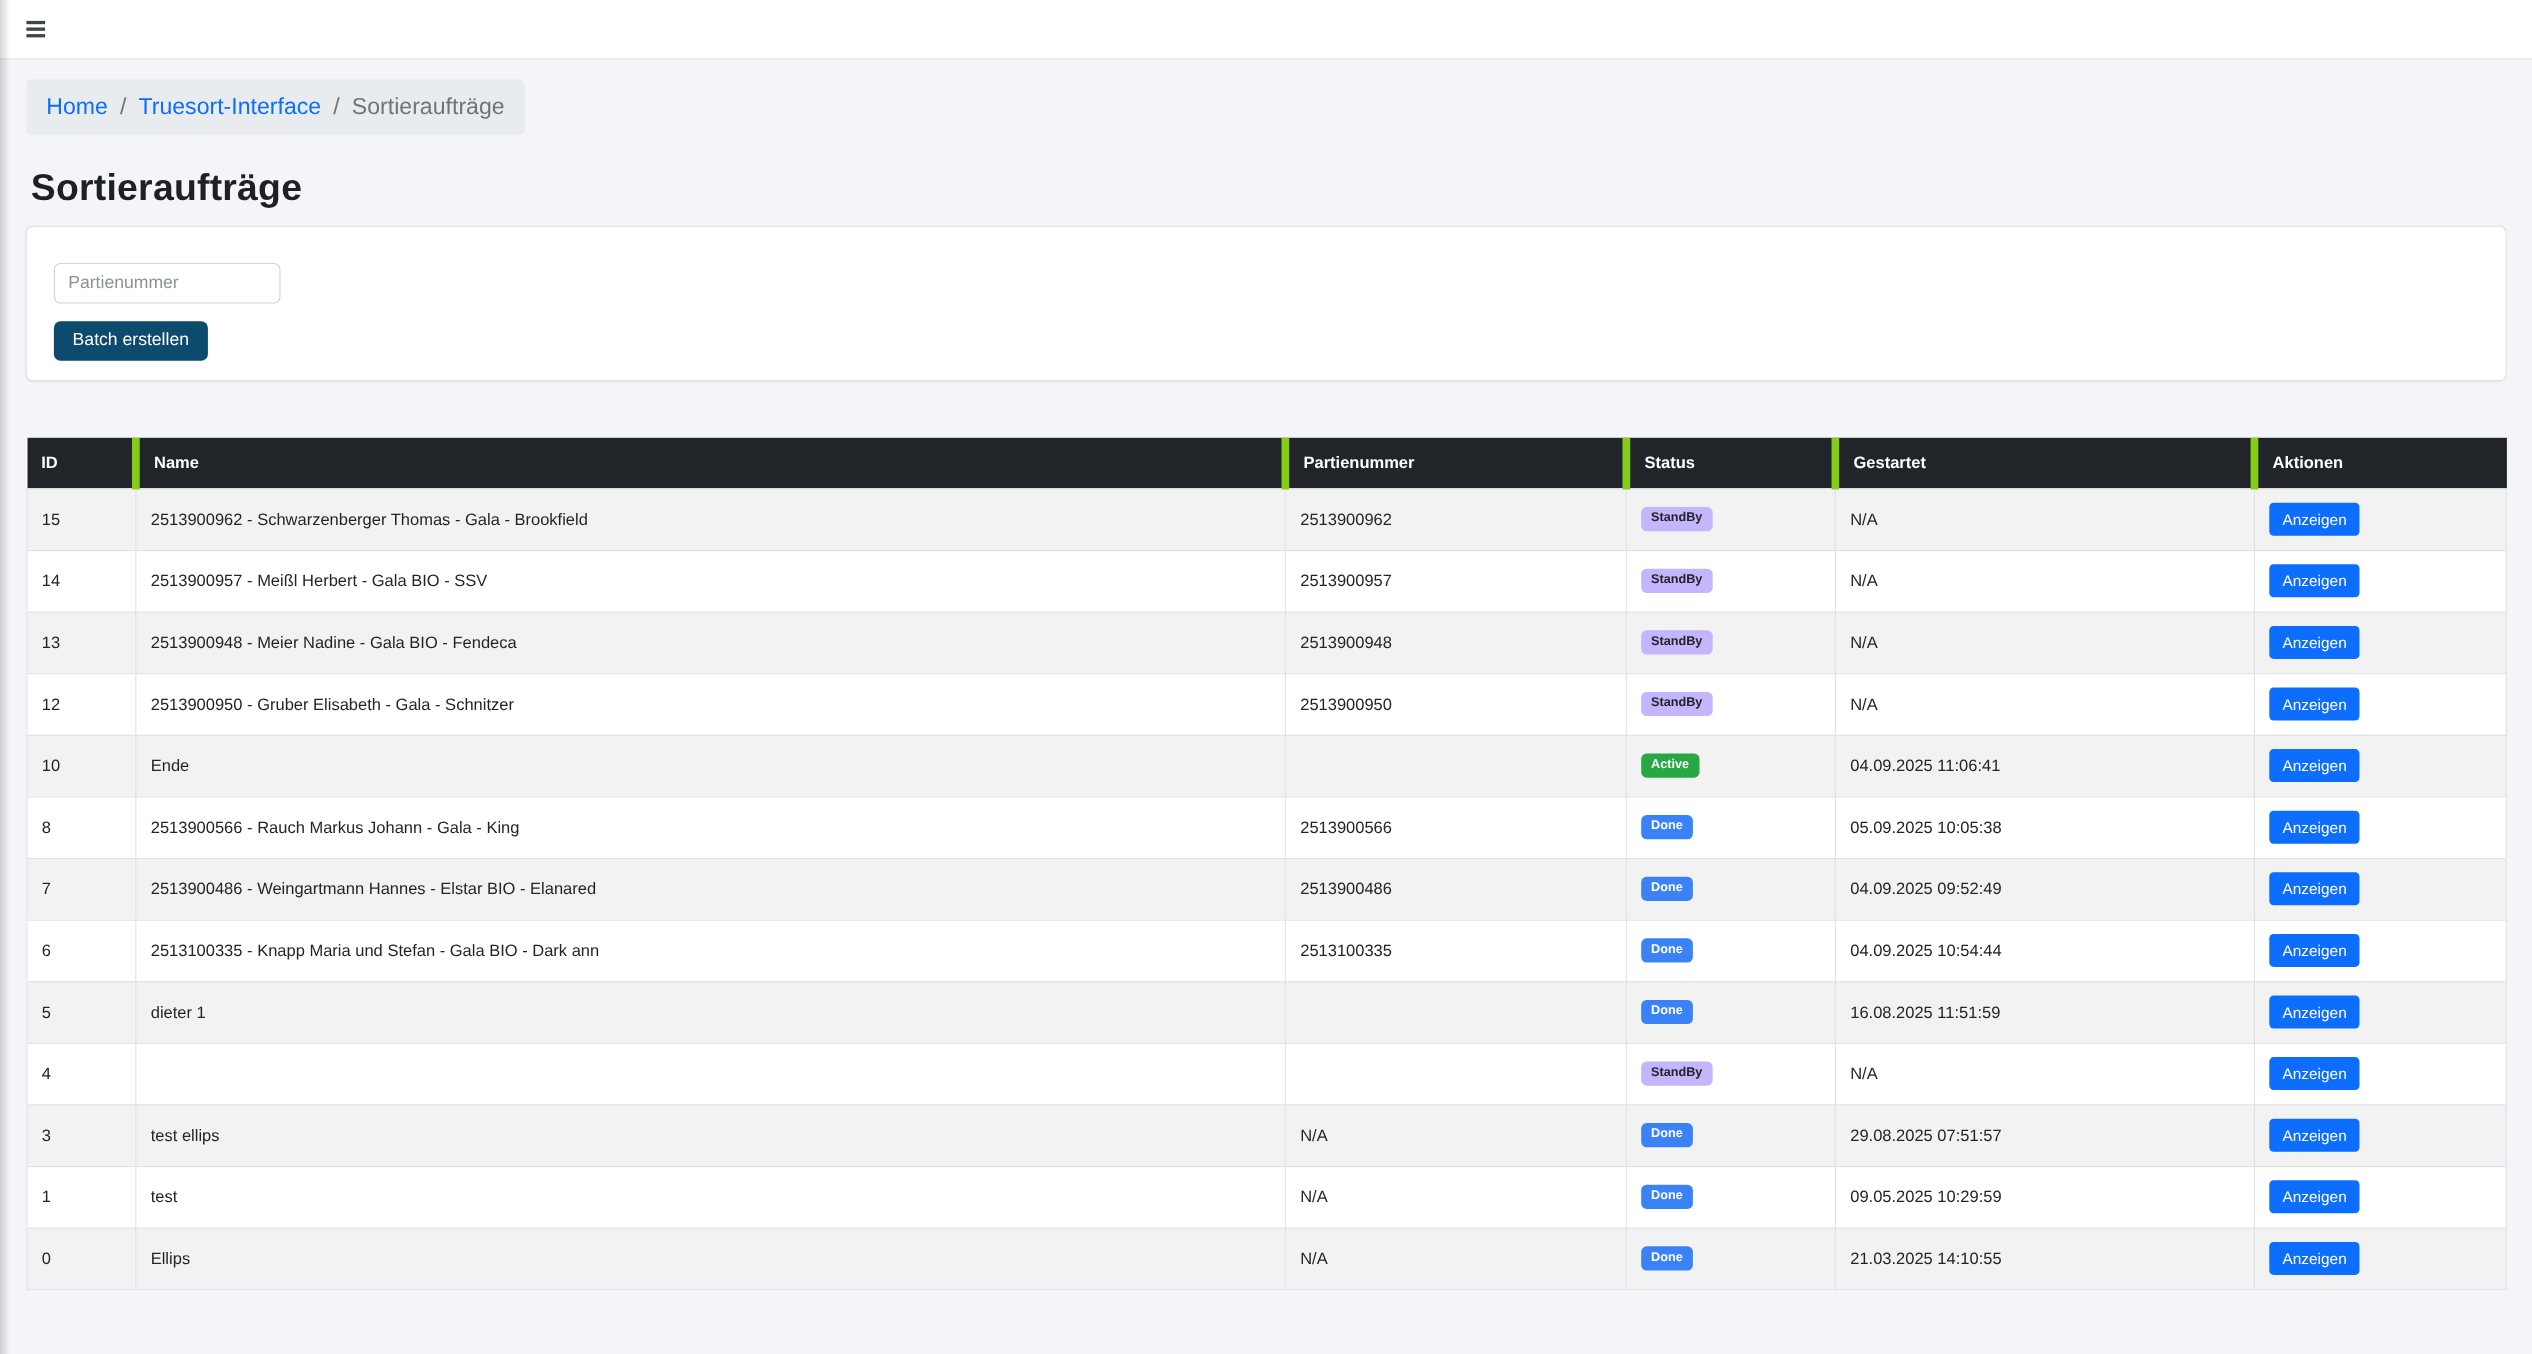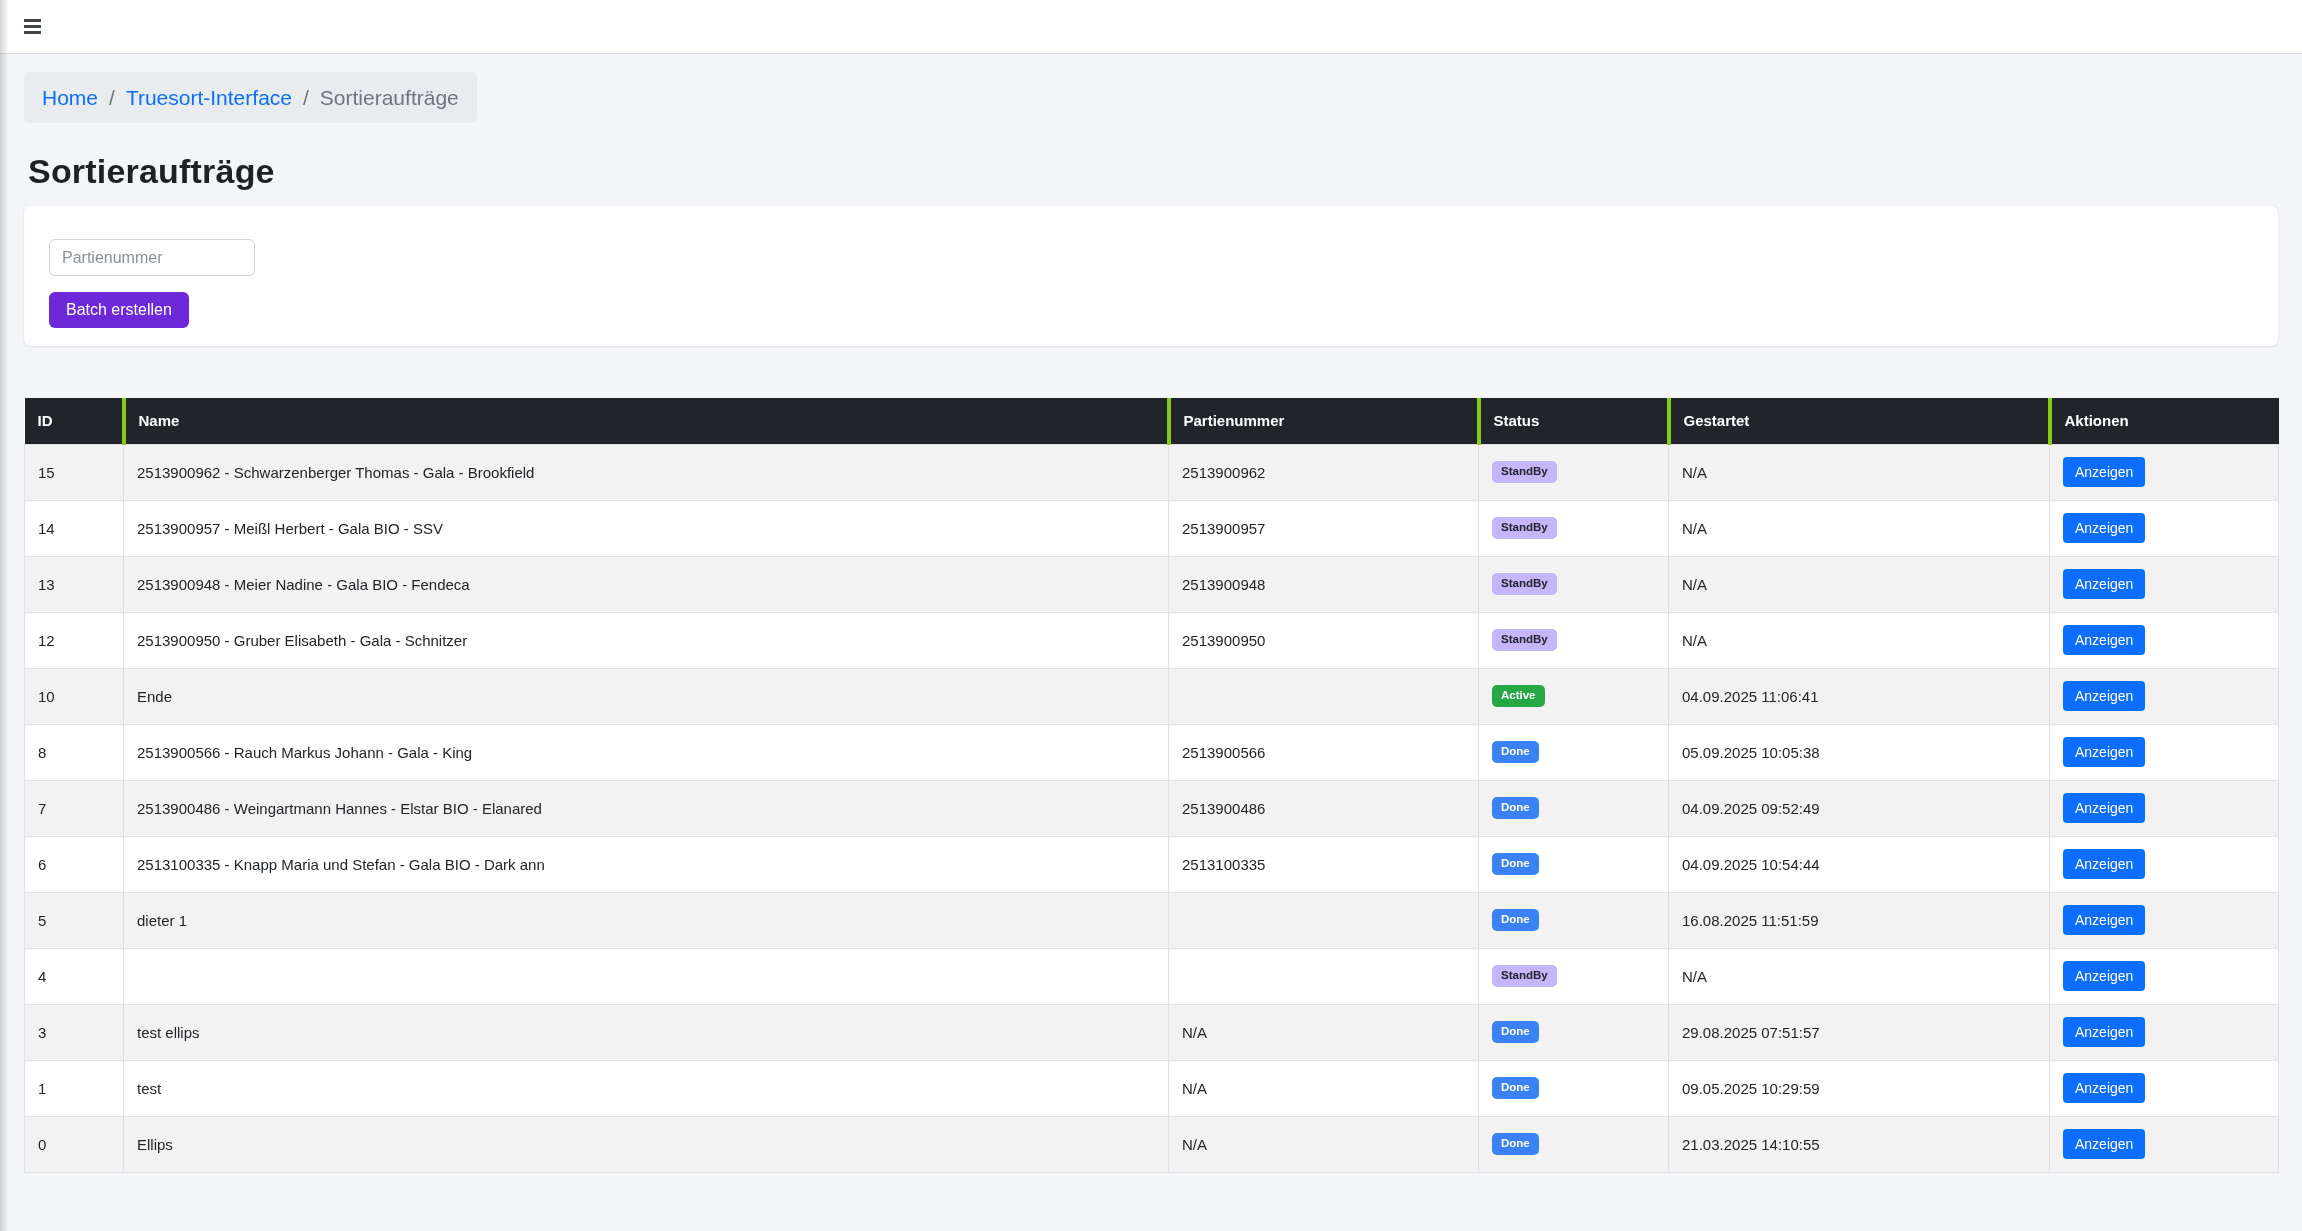--- a/index.html
+++ b/index.html
@@ -49,33 +49,33 @@
   }
   .form-input{
     display:block; width:206px; height:37px;
     padding:6px 12px; font-size:16px; color:#212529;
     font-family:"Liberation Sans","DejaVu Sans",sans-serif;
     border:1px solid #ced4da; border-radius:6px; background:#fff;
     margin-bottom:16px; outline:none;
   }
   .form-input::placeholder{ color:#8a9199; }
   .btn-success{
-    background:#6d28d9; color:#fff; border:none; border-radius:6px;
+    background:#0c4a6e; color:#fff; border:none; border-radius:6px;
     font-size:16px; padding:9px 17px; cursor:pointer;
     font-family:"Liberation Sans","DejaVu Sans",sans-serif;
   }
   
   .table-wrap{ margin-top:52px; }
   table{
     width:2254px; border-collapse:collapse; table-layout:fixed;
     background:#fff; font-size:15px;
   }
   thead th{
     background:#212529; color:#fff; font-weight:700; text-align:left;
-    padding:12px 13px; height:46px; border-left:4px solid #84cc16;
+    padding:12px 13px; height:46px; border-left:7px solid #84cc16;
   }
   thead th:first-child{ border-left:none; }
   tbody td{
     border:1px solid #dee2e6; padding:8px 13px; height:56px;
     vertical-align:middle; color:#212529;
   }
   tbody tr:nth-child(odd){ background:#f2f2f2; }
   tbody tr:nth-child(even){ background:#ffffff; }
   .badge{
     display:inline-block; padding:4px 9px 5px 9px; font-size:11.5px;

